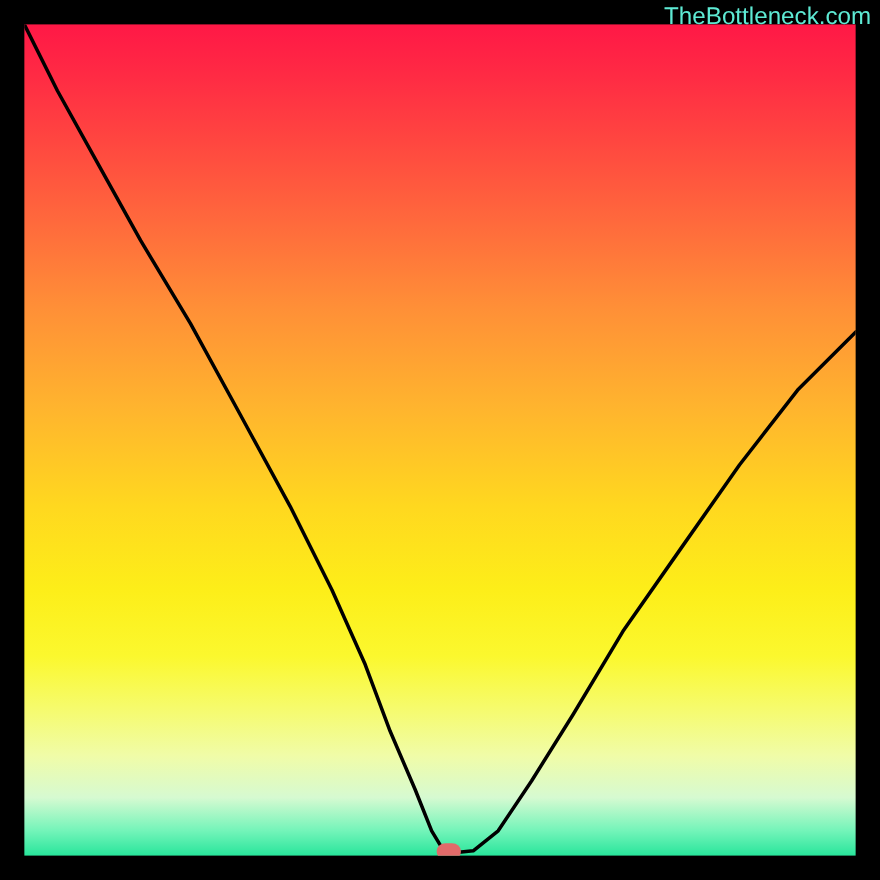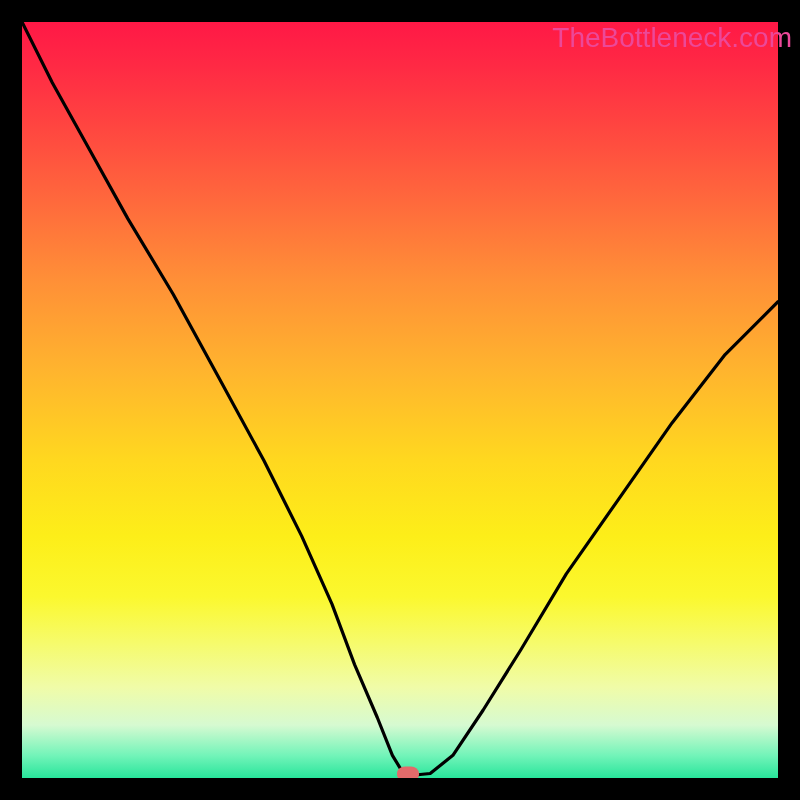--- a/index.html
+++ b/index.html
@@ -14,26 +14,25 @@
   .frame {
     position: relative;
     width: 800px;
     height: 800px;
     background: #000;
   }
   .watermark {
     position: absolute;
     top: 2px;
     right: 8px;
-    color: #ec4899;
-    font-size: 28px;
+    color: #5eead4;
+    font-size: 22px;
     font-weight: 500;
     z-index: 3;
     letter-spacing: 0;
-    margin-top: 20px;
   }
   .plot-area {
     position: absolute;
     left: 22px;
     top: 22px;
     width: 756px;
     height: 756px;
     overflow: hidden;
   }
   .gradient {

